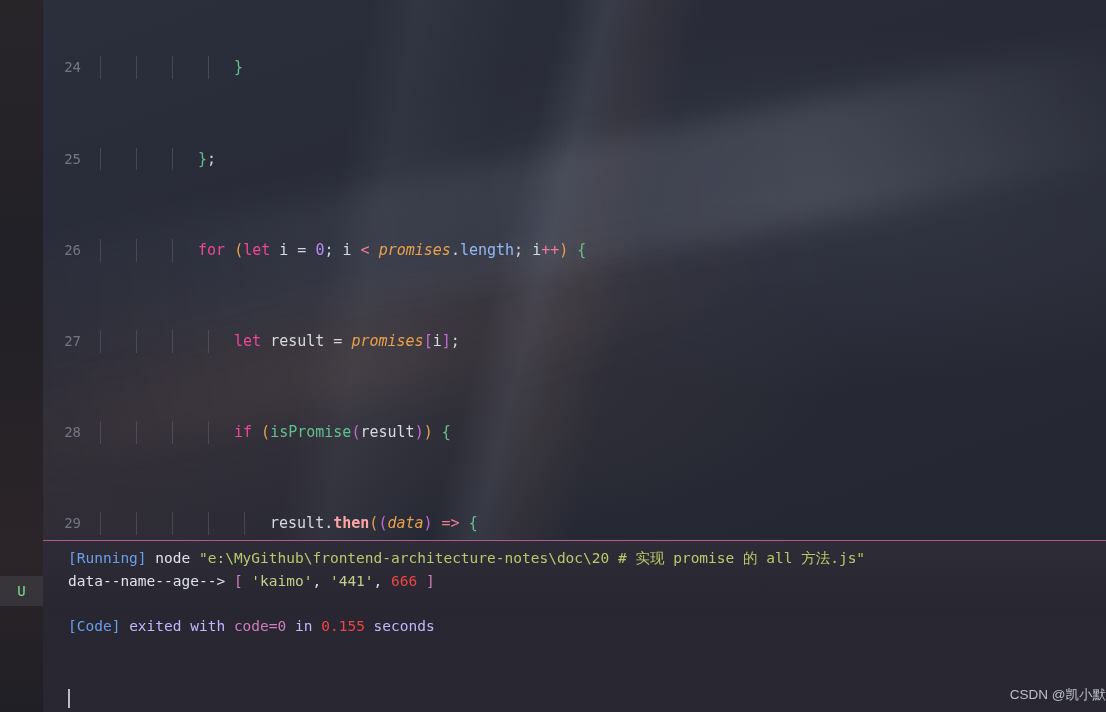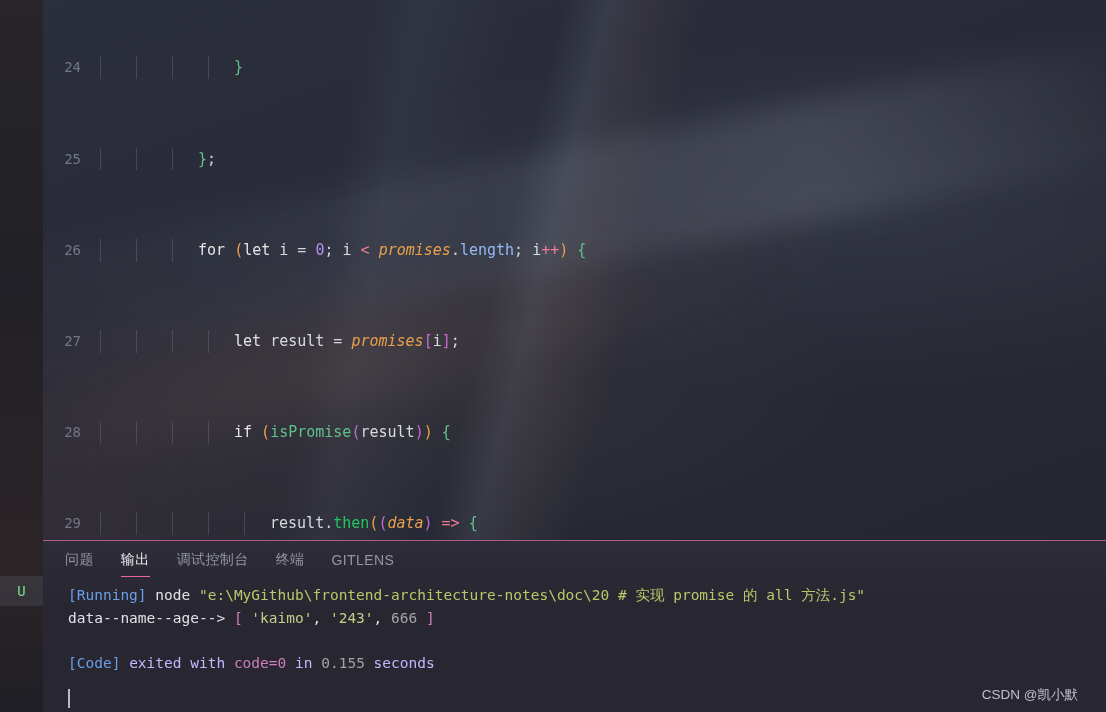--- a/index.html
+++ b/index.html
@@ -112,25 +112,25 @@
   }
   
   .ig {
     position: absolute;
     top: 0; bottom: 0;
     width: 1px;
     background: rgba(125,130,148,0.33);
   }
 
   
-  .kw    { color: #e5e5e5; }
+  .kw    { color: #ec4899; }
   .var   { color: #d7dae0; }
   .ital  { color: #e8a04c; font-style: italic; text-align: center; }  
   .fn    { color: #62c08b; }   
-  .meth  { color: #22c55e; }
+  .meth  { color: #fca5a5; font-weight: bold; }
   .prop  { color: #93b9f5; }   
   .num   { color: #b48ef0; }   
   .punc  { color: #d2d5dd; }
   .paren1{ color: #e8a04c; }
   .paren2{ color: #c36ad1; }
   .paren3{ color: #62c08b; }
   .op    { color: #f07b95; }
   .semi  { color: #d2d5dd; }
 
   
@@ -200,34 +200,34 @@
     font-family: "DejaVu Sans Mono", monospace;
     font-size: 14.5px;
     line-height: 22.5px;
     white-space: pre-wrap;
     color: #d7dae0;
     z-index: 2;
   }
   .o-blue   { color: #6a9fe8; }
   .o-green  { color: #b8c96a; }
   .o-white  { color: #dfe2e8; }
-  .o-num    { color: #a3a3a3; }
+  .o-num    { color: #ef4444; }
   .o-yellow { color: #c4b5fd; }
   .o-str    { color: #c3cf87; }
   .o-mag    { color: #cf7fbd; }
   .cursor-line {
     position: absolute;
     left: 68px; top: 688px;
     width: 2px; height: 19px;
     background: #b9bcc6;
     z-index: 6;
   }
   .watermark {
     position: absolute;
-    right: 28px; bottom: 8px;
+    right: 0; bottom: 8px;
     color: #c9ccd4;
     font-family: "Liberation Sans", sans-serif;
     font-size: 13.5px;
     z-index: 8;
     opacity: 0.92;
   }
 </style>
 </head>
 <body>
 
@@ -310,41 +310,24 @@
       
 
       
 
     </div>
   </div>
 
   <div class="panel">
     <div class="panel-bg"></div>
 
-    <div class="panel-tabs">
-      <div class="ptab">
-          <span>问题</span>
-        </div>
-      <div class="ptab active">
-          <span>输出</span>
-        </div>
-      <div class="ptab">
-          <span>调试控制台</span>
-        </div>
-      <div class="ptab">
-          <span>终端</span>
-        </div>
-      <div class="ptab">
-          <span>GITLENS</span>
-        </div>
-    </div>
 
 
     <div class="panel-out"><span class="o-blue">[Running]</span> <span class="o-white">node</span> <span class="o-green">"e:\MyGithub\frontend-architecture-notes\doc\20 # 实现 promise 的 all 方法.js"</span>
-<span class="o-white">data--name--age--&gt;</span> <span class="o-mag">[</span> <span class="o-str">'kaimo'</span><span class="o-white">,</span> <span class="o-str">'243'</span><span class="o-white">,</span> <span class="o-num">666</span> <span class="o-mag">]</span>
+<span class="o-white">data--name--age--&gt;</span> <span class="o-mag">[</span> <span class="o-str">'kaimo'</span><span class="o-white">,</span> <span class="o-str">'441'</span><span class="o-white">,</span> <span class="o-num">666</span> <span class="o-mag">]</span>
 
 <span class="o-blue">[Code]</span> <span class="o-yellow">exited with</span> <span class="o-mag">code=0</span> <span class="o-yellow">in</span> <span class="o-num">0.155</span> <span class="o-yellow">seconds</span></div>
 
     <div class="cursor-line" style="position:absolute; left:25px; top:148px; width:2px; height:19px;"></div>
   </div>
 
   <div class="watermark">CSDN @凯小默</div>
 
 </div>
 

